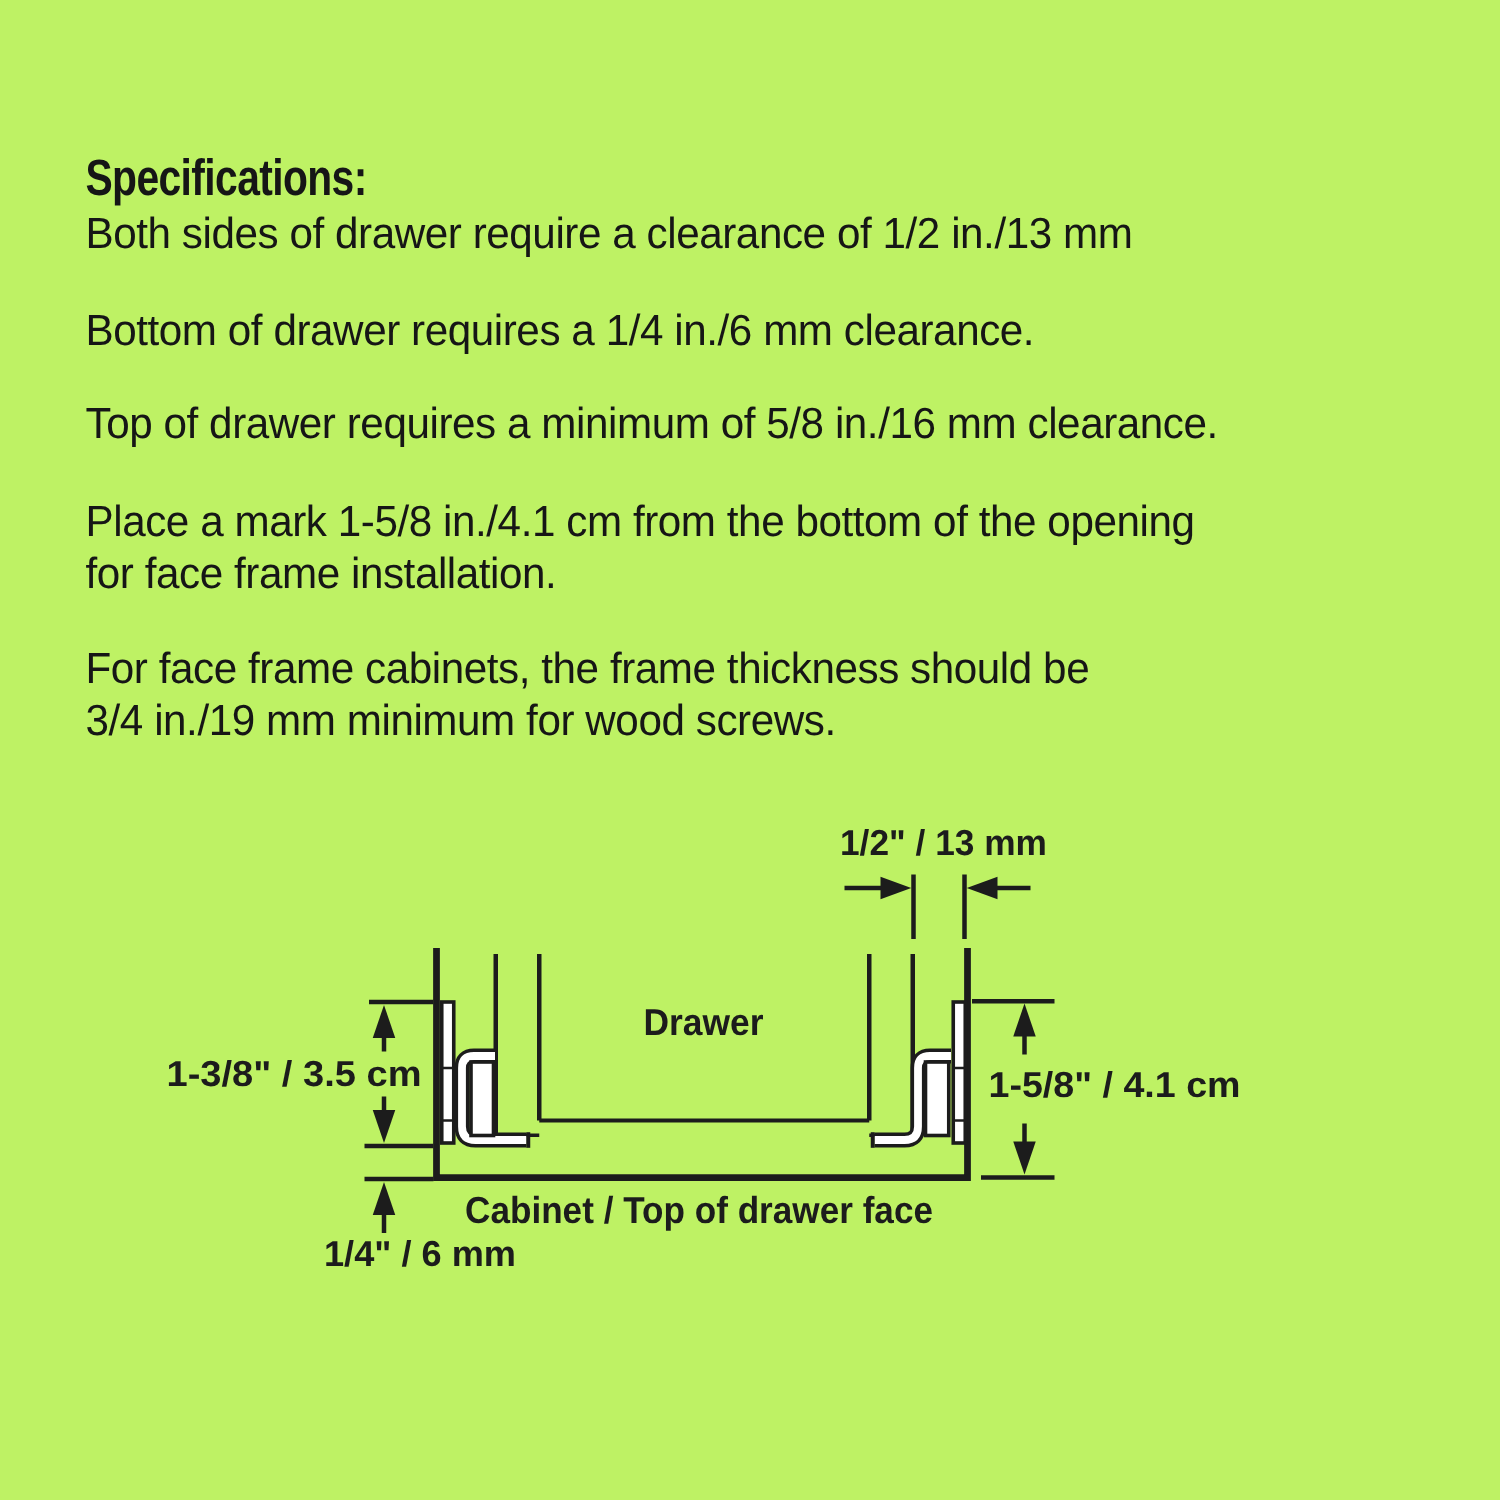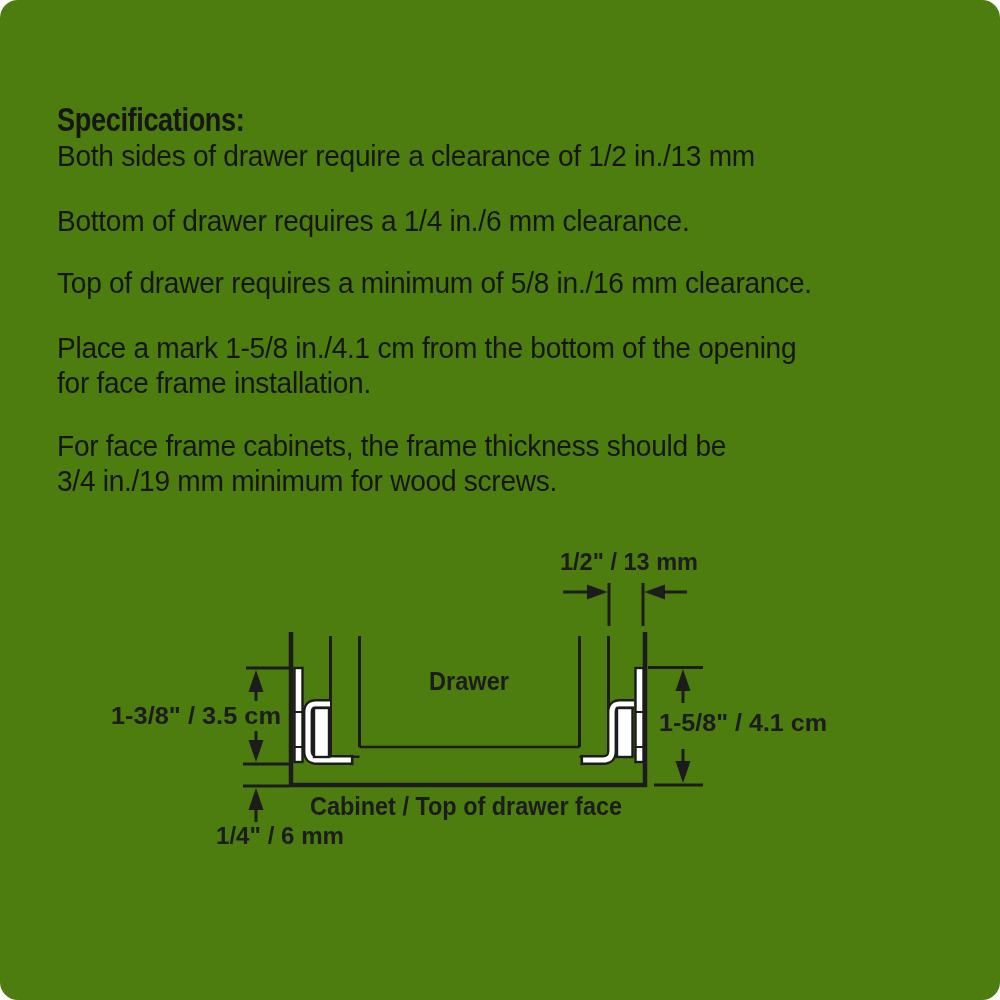--- a/index.html
+++ b/index.html
@@ -1,17 +1,17 @@
 <!DOCTYPE html>
 <html><head>
 <meta charset="utf-8">
 <style>
   html,body{margin:0;padding:0;width:1000px;height:1000px;background:#ffffff;overflow:hidden;}
   body{font-family:"Liberation Sans", sans-serif;color:#161616;position:relative;}
-  .page{position:absolute;inset:0;background:#4d7c0f;border-radius:18px;}
+  .page{position:absolute;inset:0;background:#bef264;}
   .specs{position:absolute;left:57px;top:0;width:930px;}
   .specs-heading{
     position:absolute;left:0;top:100px;
     font-size:34px;font-weight:bold;letter-spacing:-0.5px;
     transform:scaleX(0.80);transform-origin:left top;white-space:nowrap;
   }
   .spec-line{
     position:absolute;left:0;
     font-size:29px;font-weight:400;letter-spacing:-0.3px;
     line-height:35px;white-space:nowrap;

